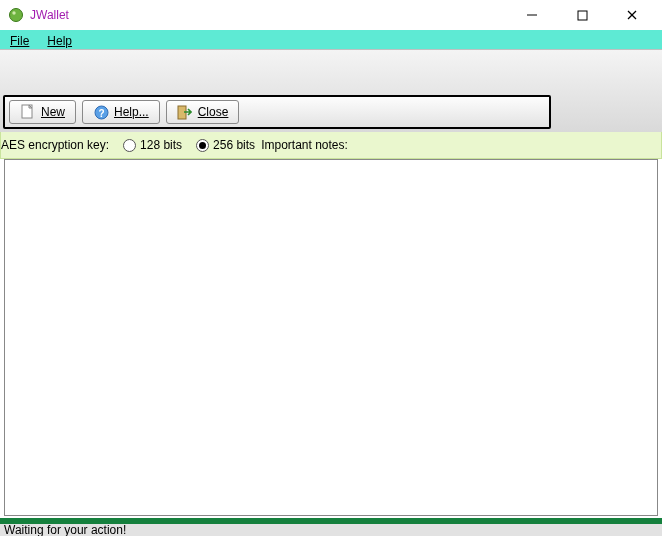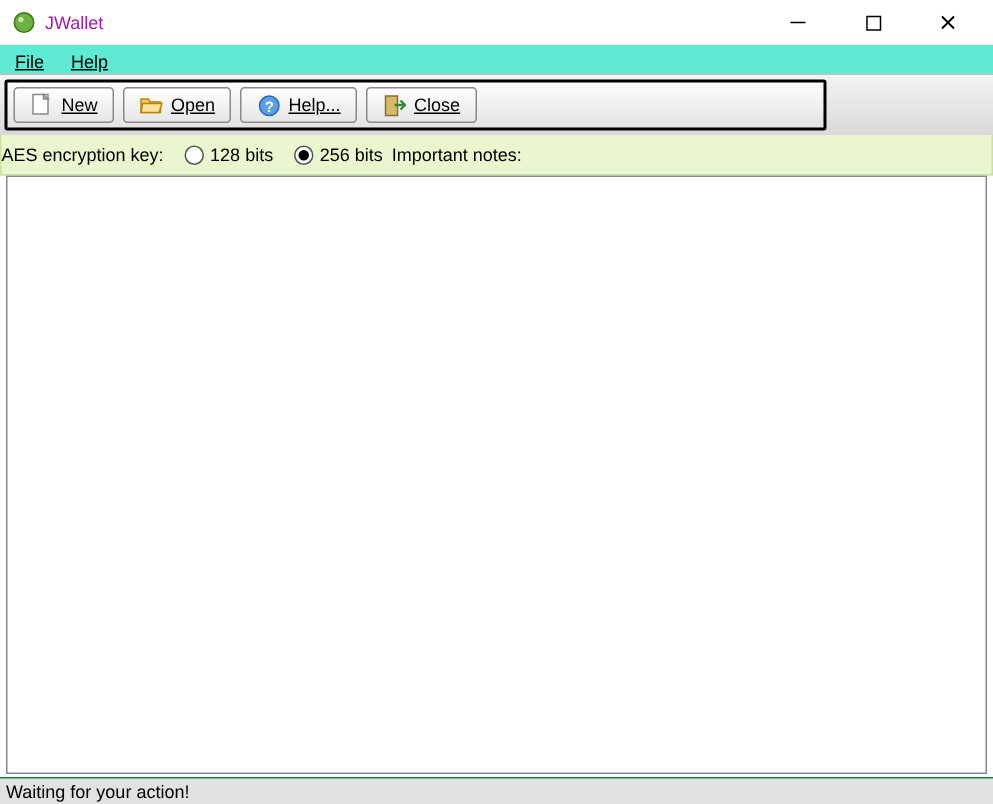--- a/index.html
+++ b/index.html
@@ -55,20 +55,21 @@
     padding: 3px 3px;
   }
   .toolbar {
     background: linear-gradient(#fdfdfd,#e3e3e3);
     border: 2px solid #000;
     border-radius: 2px;
     padding: 3px 4px;
     display: flex;
     gap: 6px;
     width: 548px;
+    margin-top: 42px;
   }
   .tbtn {
     display: flex;
     align-items: center;
     gap: 5px;
     height: 24px;
     padding: 0 10px;
     background: linear-gradient(#ffffff,#e6e6e6);
     border: 1px solid #8a8a8a;
     border-radius: 3px;
@@ -102,21 +103,21 @@
   .notes-label { font-size: 12px; }
   .notes-area {
     flex: 1;
     margin: 0 4px 2px 4px;
     border: 1px solid #888;
     background: #fff;
   }
   .statusbar {
     height: 18px;
     background: #e2e2e2;
-    border-top: 1px solid #15803d;
+    border-top: 6px solid #15803d;
     padding: 1px 4px;
     font-size: 12px;
     display: flex;
     align-items: center;
   }
 </style>
 </head>
 <body>
 
 <div class="titlebar">
@@ -159,29 +160,20 @@
     <div class="tbtn">
       <span class="tico">
         <svg width="14" height="16" viewBox="0 0 14 16">
             <rect x="1" y="1" width="10" height="13" fill="#fff" stroke="#888"></rect>
             <polygon points="8,1 11,4 8,4" fill="#ddd" stroke="#888"></polygon>
           </svg>
       </span>
       <span class="u">New</span>
     </div>
 
-    <div class="tbtn">
-      <span class="tico">
-        <svg width="16" height="14" viewBox="0 0 16 14">
-            <path d="M1 3 h5 l1 2 h7 v7 H1 Z" fill="#f5c95b" stroke="#b8860b"></path>
-            <path d="M2 6 h13 l-2 6 H1 Z" fill="#ffe19a" stroke="#b8860b"></path>
-          </svg>
-      </span>
-      <span class="u">Open</span>
-    </div>
 
 
 
     <div class="tbtn">
       <span class="tico">
         <svg width="15" height="15" viewBox="0 0 15 15">
             <circle cx="7.5" cy="7.5" r="6.5" fill="#5aa0e6" stroke="#2d6bb5"></circle>
             <text x="7.5" y="11.5" font-size="10" font-weight="bold" fill="#fff" text-anchor="middle">?</text>
           </svg>
       </span>

